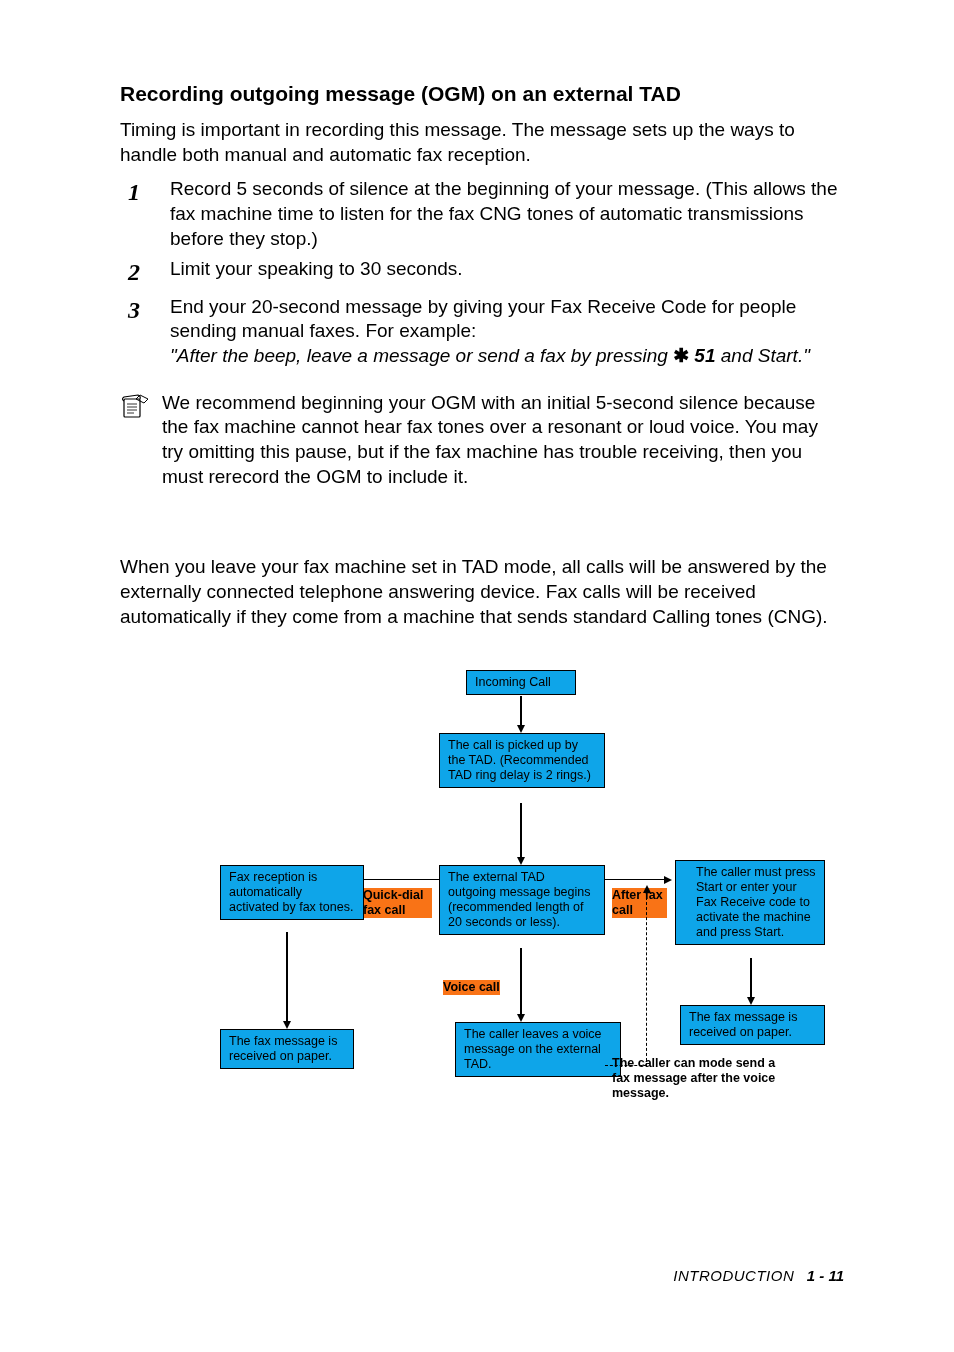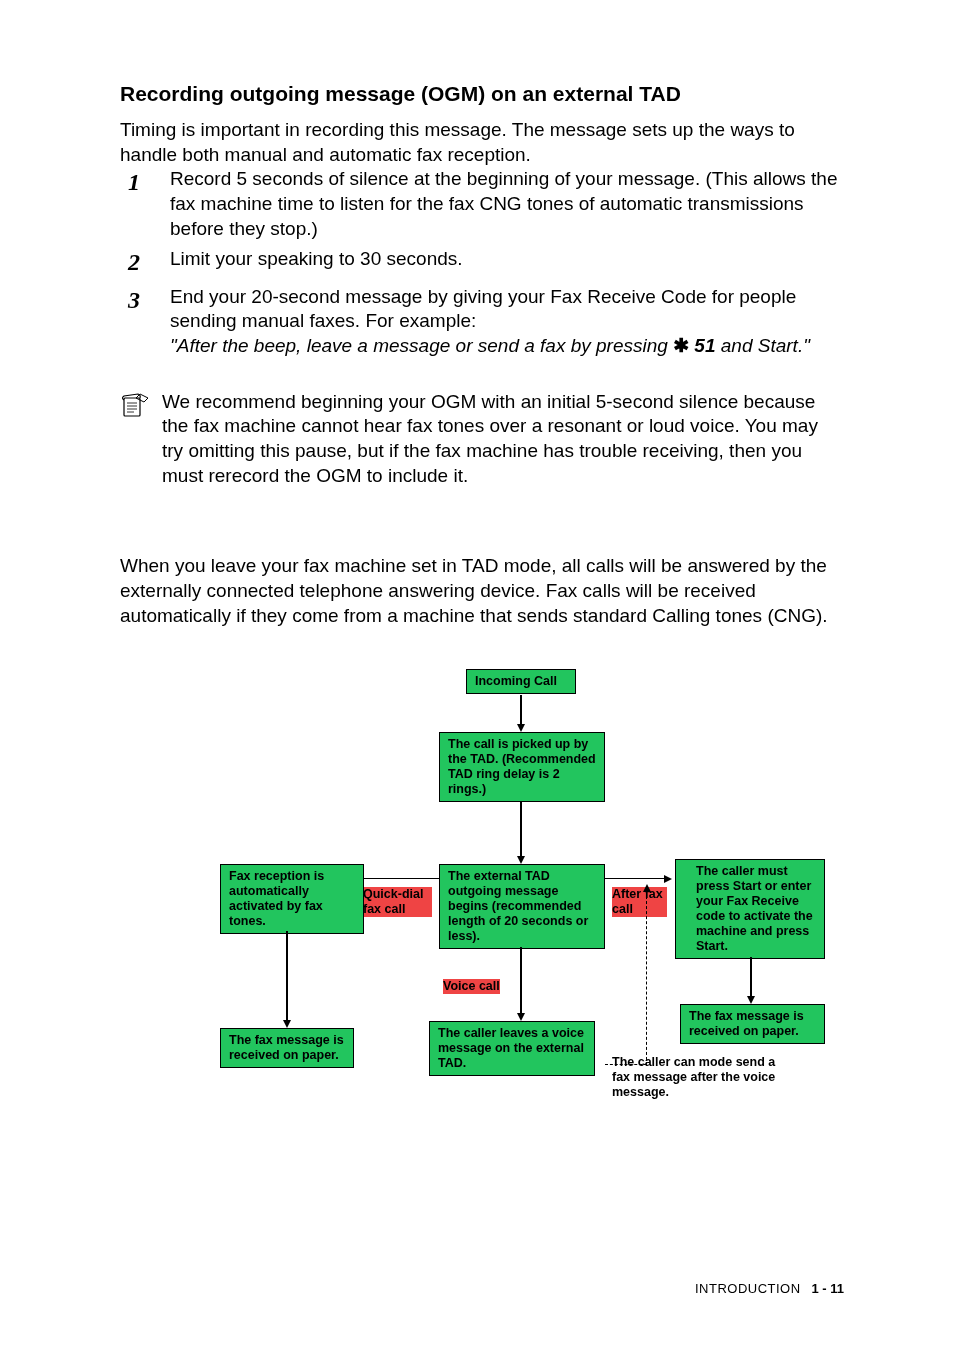--- a/index.html
+++ b/index.html
@@ -13,20 +13,21 @@
     color: #000;
   }
   .heading {
     font-size: 21px;
     font-weight: bold;
     margin-bottom: 12px;
   }
   .intro {
     font-size: 19px;
     line-height: 1.3;
+    margin-bottom: 10px;
   }
   .steps { margin-left: 8px; }
   .step {
     display: flex;
     margin-bottom: 6px;
     font-size: 19px;
     line-height: 1.3;
   }
   .step-num {
     font-family: Georgia, 'Times New Roman', serif;
@@ -37,21 +38,21 @@
     flex-shrink: 0;
   }
   .step-body { flex: 1; }
   .example {
     font-style: italic;
   }
   .code { font-weight: bold; font-style: italic; }
   .star { font-style: normal; font-weight: bold; }
   .note-block {
     display: flex;
-    margin-top: 31px;
+    margin-top: 22px;
     font-size: 19px;
     line-height: 1.3;
   }
   .note-icon {
     width: 42px;
     flex-shrink: 0;
     padding-top: 2px;
   }
   .note-body { flex: 1; }
   .tad-para {
@@ -68,29 +69,29 @@
     height: 470px;
     margin-left: 48px;
   }
   .box {
     position: absolute;
     border: 1.5px solid #000;
     padding: 4px 8px;
     font-size: 12.5px;
     line-height: 1.2;
     font-family: Arial, Helvetica, sans-serif;
-    font-weight: bold;
-    background: #22c55e;
+    font-weight: normal;
+    background: #0ea5e9;
   }
   .label {
     position: absolute;
     font-size: 12.5px;
     line-height: 1.2;
     font-weight: bold;
-    background: #ef4444;
+    background: #f97316;
   }
   .arrow-line {
     position: absolute;
     background: #000;
   }
   .arrow-head-down {
     position: absolute;
     width: 0; height: 0;
     border-left: 4px solid transparent;
     border-right: 4px solid transparent;
@@ -122,22 +123,23 @@
     border-left: 1.5px dashed #000;
   }
   .dashed-h {
     position: absolute;
     border-top: 1.5px dashed #000;
   }
 
   .footer {
     position: absolute;
     right: 110px;
-    bottom: 56px;
-    font-size: 13px;
+    bottom: 68px;
+    font-size: 15px;
+    font-style: italic;
   }
   .footer .sec { letter-spacing: 0.5px; }
   .footer .pg { font-weight: bold; }
 </style>
 </head>
 <body>
 
 <h2 class="heading">Recording outgoing message (OGM) on an external TAD</h2>
 
 <p class="intro">Timing is important in recording this message. The message sets up the ways to handle both manual and automatic fax reception.</p>
@@ -208,21 +210,21 @@
   <div class="box" style="left:52px; top:359px; width:134px;">The fax message is received on paper.</div>
 
   <div class="arrow-line" style="left:582px; top:288px; width:1.5px; height:40px;"></div>
   <div class="arrow-head-down" style="left:578.5px; top:327px;"></div>
   <div class="box" style="left:512px; top:335px; width:145px;">The fax message is received on paper.</div>
 
   <div class="arrow-line" style="left:352px; top:278px; width:1.5px; height:67px;"></div>
   <div class="arrow-head-down" style="left:348.5px; top:344px;"></div>
   <div class="label" style="left:275px; top:310px;">Voice call</div>
 
-  <div class="box" style="left:261px; top:352px; width:166px;">The caller leaves a voice message on the external TAD.</div>
+  <div class="box" style="left:287px; top:352px; width:166px;">The caller leaves a voice message on the external TAD.</div>
 
   <div class="dashed-h" style="left:437px; top:395px; width:42px;"></div>
   <div class="dashed-v" style="left:478px; top:222px; height:174px;"></div>
   <div class="arrow-head-up" style="left:474.5px; top:215px;"></div>
 
   <div class="label" style="left:444px; top:386px; width:175px; background:transparent;">The caller can mode send a fax message after the voice message.</div>
 
 </div>
 
 <div class="footer">

